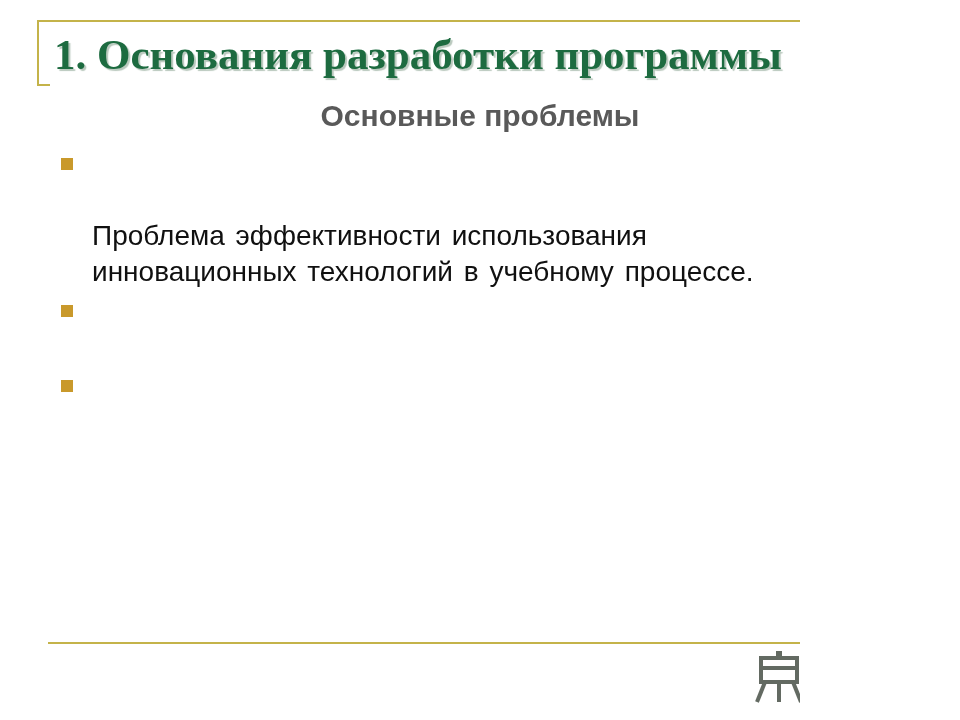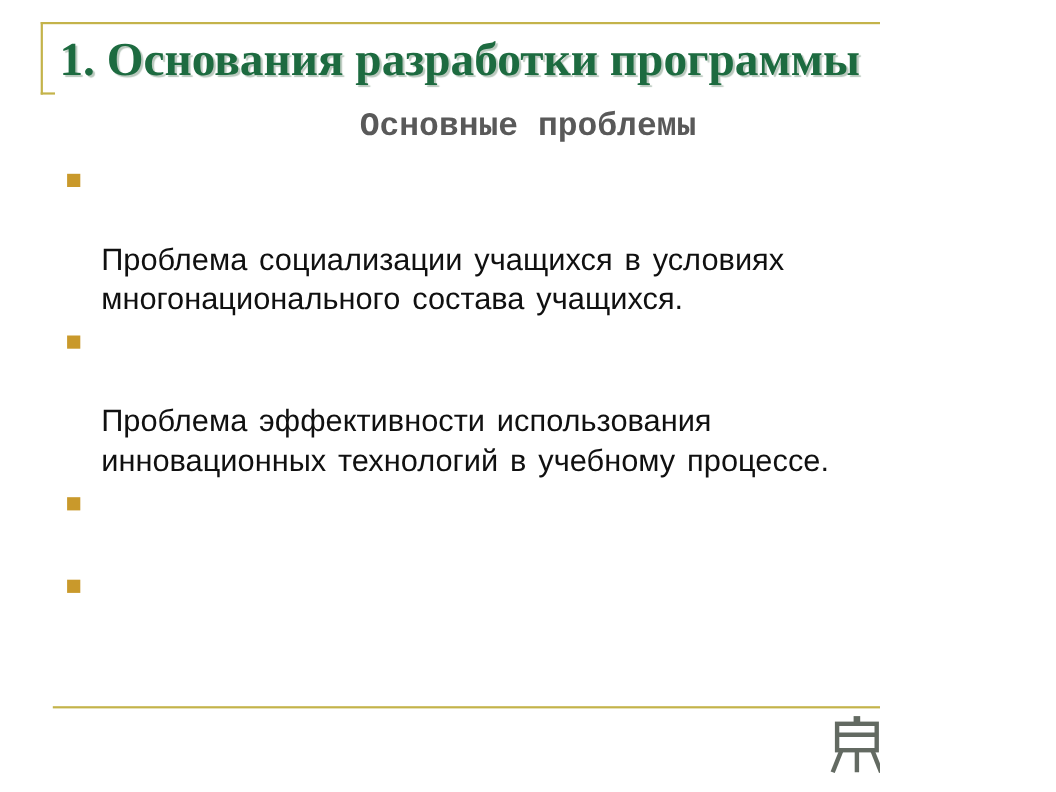--- a/index.html
+++ b/index.html
@@ -8,21 +8,21 @@
   
   .frame-top{position:absolute;left:37px;top:20px;width:866px;height:2px;background:#c4b34a;}
   .frame-left{position:absolute;left:37px;top:20px;width:2px;height:66px;background:#c4b34a;}
   .frame-foot{position:absolute;left:37px;top:84px;width:13px;height:2px;background:#c4b34a;}
   
   .title{position:absolute;left:54px;top:30px;white-space:nowrap;
          font-family:"Liberation Serif",serif;font-weight:bold;font-size:43px;
          color:#1d6b40;text-shadow:2px 2px 1px #b9c8bd;}
   
   .subtitle{position:absolute;left:0;top:99px;width:960px;text-align:center;
-            font-size:30px;font-weight:bold;color:#595959;font-family:Liberation Mono, monospace;}
+            font-size:30px;font-weight:bold;color:#595959;}
   
   .bullets{position:absolute;left:60px;top:146px;width:845px;margin:0;padding:0;list-style:none;}
   .bullets li{position:relative;padding-left:32px;margin:0 0 3px 0;
               font-size:28px;line-height:36px;color:#101010;
               white-space:pre-line;word-spacing:3px;}
   .bullets li .sq{position:absolute;left:1px;top:12px;width:12px;height:12px;background:#c9992b;}
   
   .separator{position:absolute;left:48px;top:642px;width:864px;height:2px;background:#c4b34a;}
   
   .bolt-svg{position:absolute;left:0;top:0;width:960px;height:720px;pointer-events:none;}
@@ -36,25 +36,20 @@
 <div class="slide">
 
   <div class="frame-top"></div>
   <div class="frame-left"></div>
   <div class="frame-foot"></div>
 
   <div class="title">1. Основания разработки программы</div>
   <div class="subtitle">Основные проблемы</div>
 
   <ul class="bullets">
-    <li>
-      <span class="sq"></span>
-      <span>Проблема социализации учащихся в условиях
-многонационального состава учащихся.</span>
-    </li>
     <li>
       <span class="sq"></span>
       <span>Проблема эффективности использования
 инновационных технологий в учебному процессе.</span>
     </li>
     <li>
       <span class="sq"></span>
     </li>
     <li>
       <span class="sq"></span>

